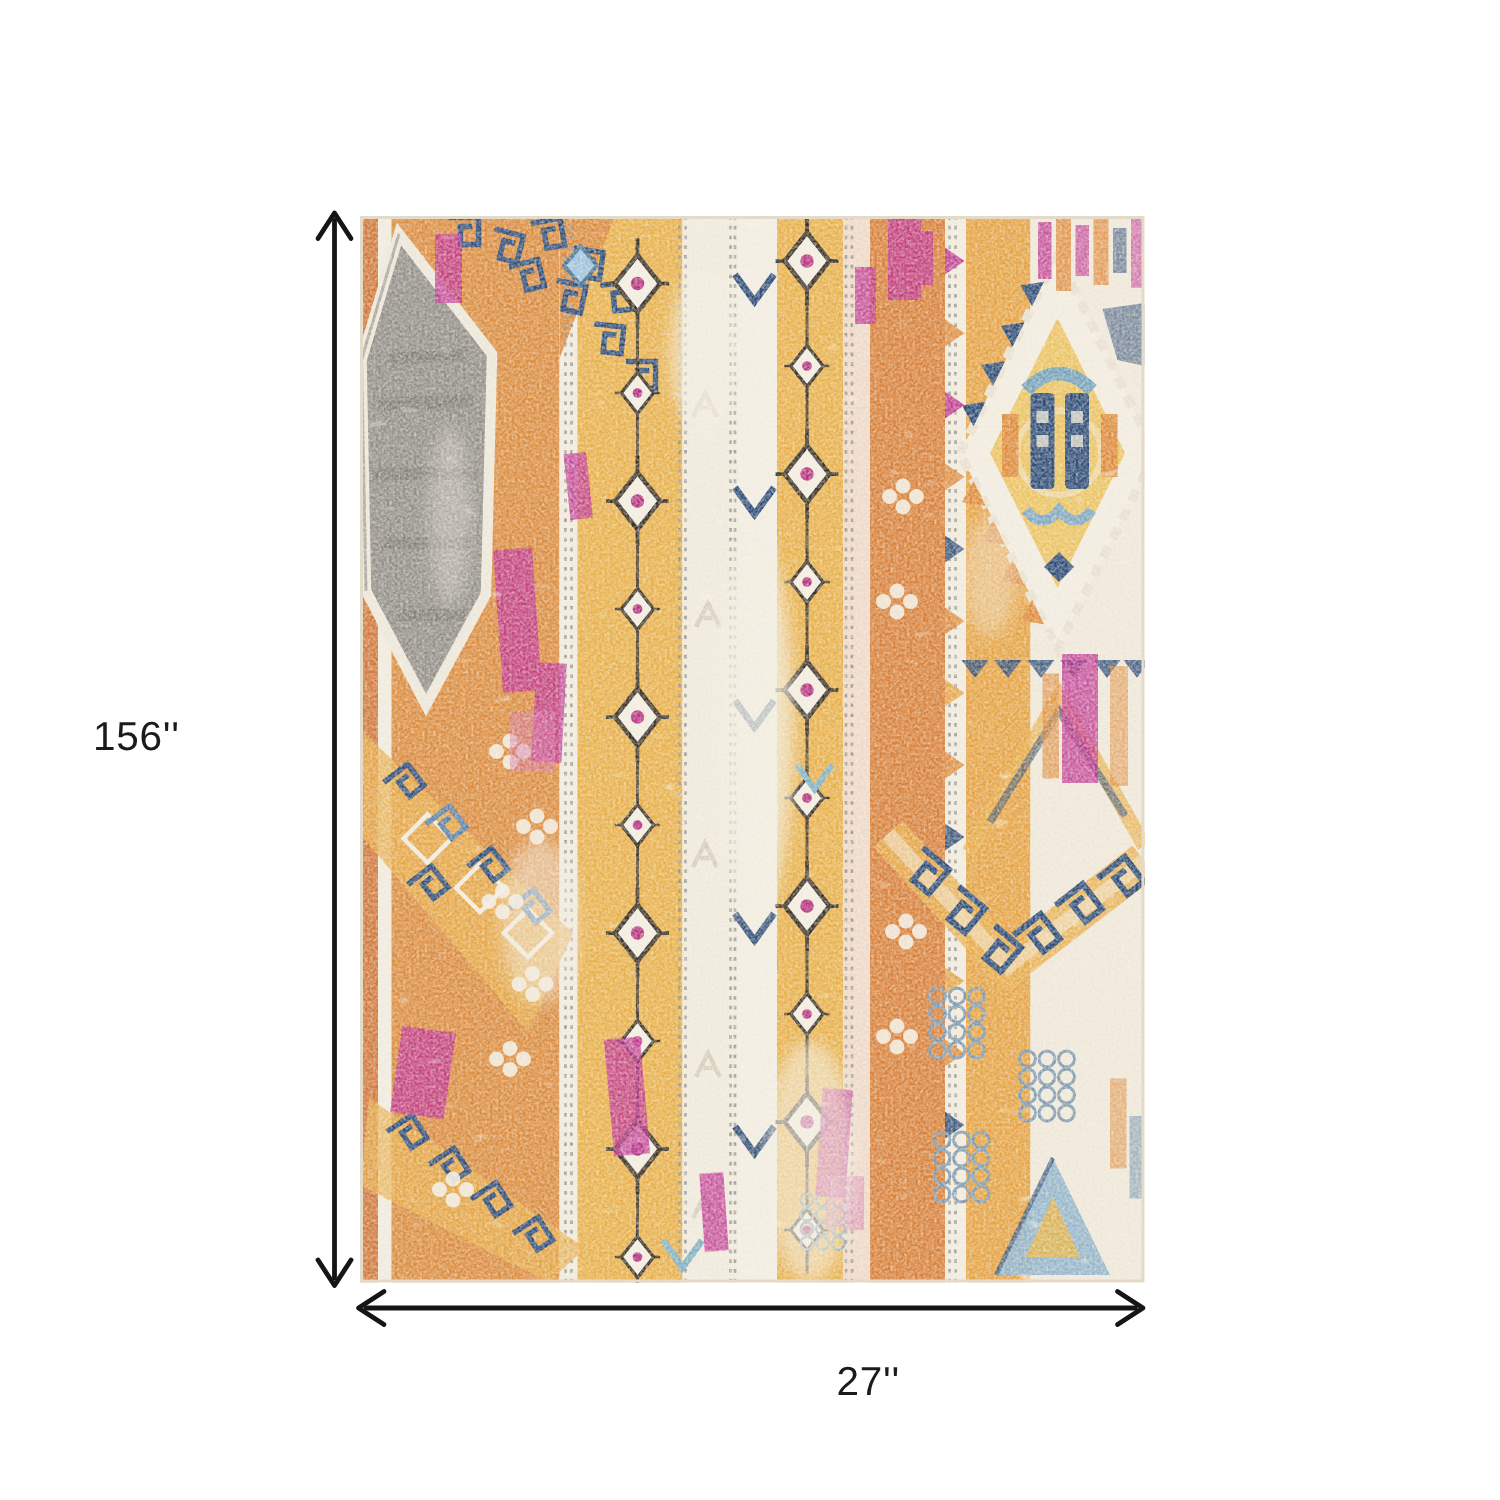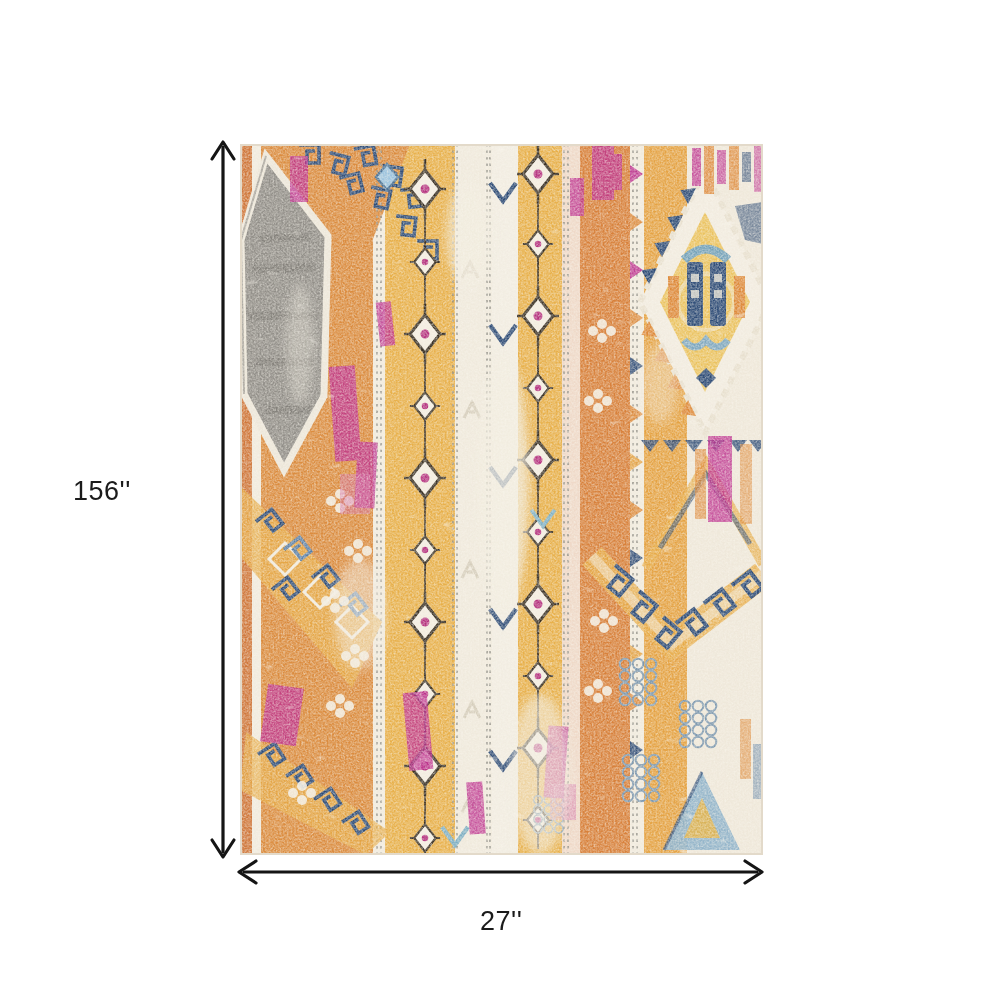--- a/index.html
+++ b/index.html
@@ -2,22 +2,22 @@
 <html><head>
 <meta charset="utf-8">
 <style>
   html,body{margin:0;padding:0;background:#ffffff;}
   .canvas{position:relative;width:1000px;height:1000px;background:#ffffff;overflow:hidden;
           font-family:"Liberation Sans",sans-serif;}
   .rug{position:absolute;left:240px;top:144px;width:523px;height:711px;}
   .rug svg{display:block;width:100%;height:100%;}
   .dims{position:absolute;left:0;top:0;width:1000px;height:1000px;pointer-events:none;}
   .lbl{position:absolute;color:#1b1b1b;font-size:27px;letter-spacing:.5px;line-height:1;}
-  .lbl-h{left:50px;top:478px;width:104px;text-align:center;}
-  .lbl-w{left:480px;top:908px;width:104px;text-align:left;}
+  .lbl-h{left:62px;top:478px;width:104px;text-align:left;}
+  .lbl-w{left:496px;top:908px;width:104px;text-align:right;}
   .k{fill:none;stroke-width:3.6;stroke-linecap:square;}
 </style>
 </head>
 <body>
 
 <div class="canvas">
 
   <div class="rug" role="img" aria-label="Colorful distressed bohemian tribal area rug with vertical striped pattern, gray hexagon medallion in upper left, cream and gold diamond medallion on right, navy Greek key motifs, diamond chains and chevrons in saffron, orange, magenta, navy, light blue, gray and cream">
     <svg viewBox="0 0 523 711" preserveAspectRatio="none" xmlns="http://www.w3.org/2000/svg">
       <defs>

